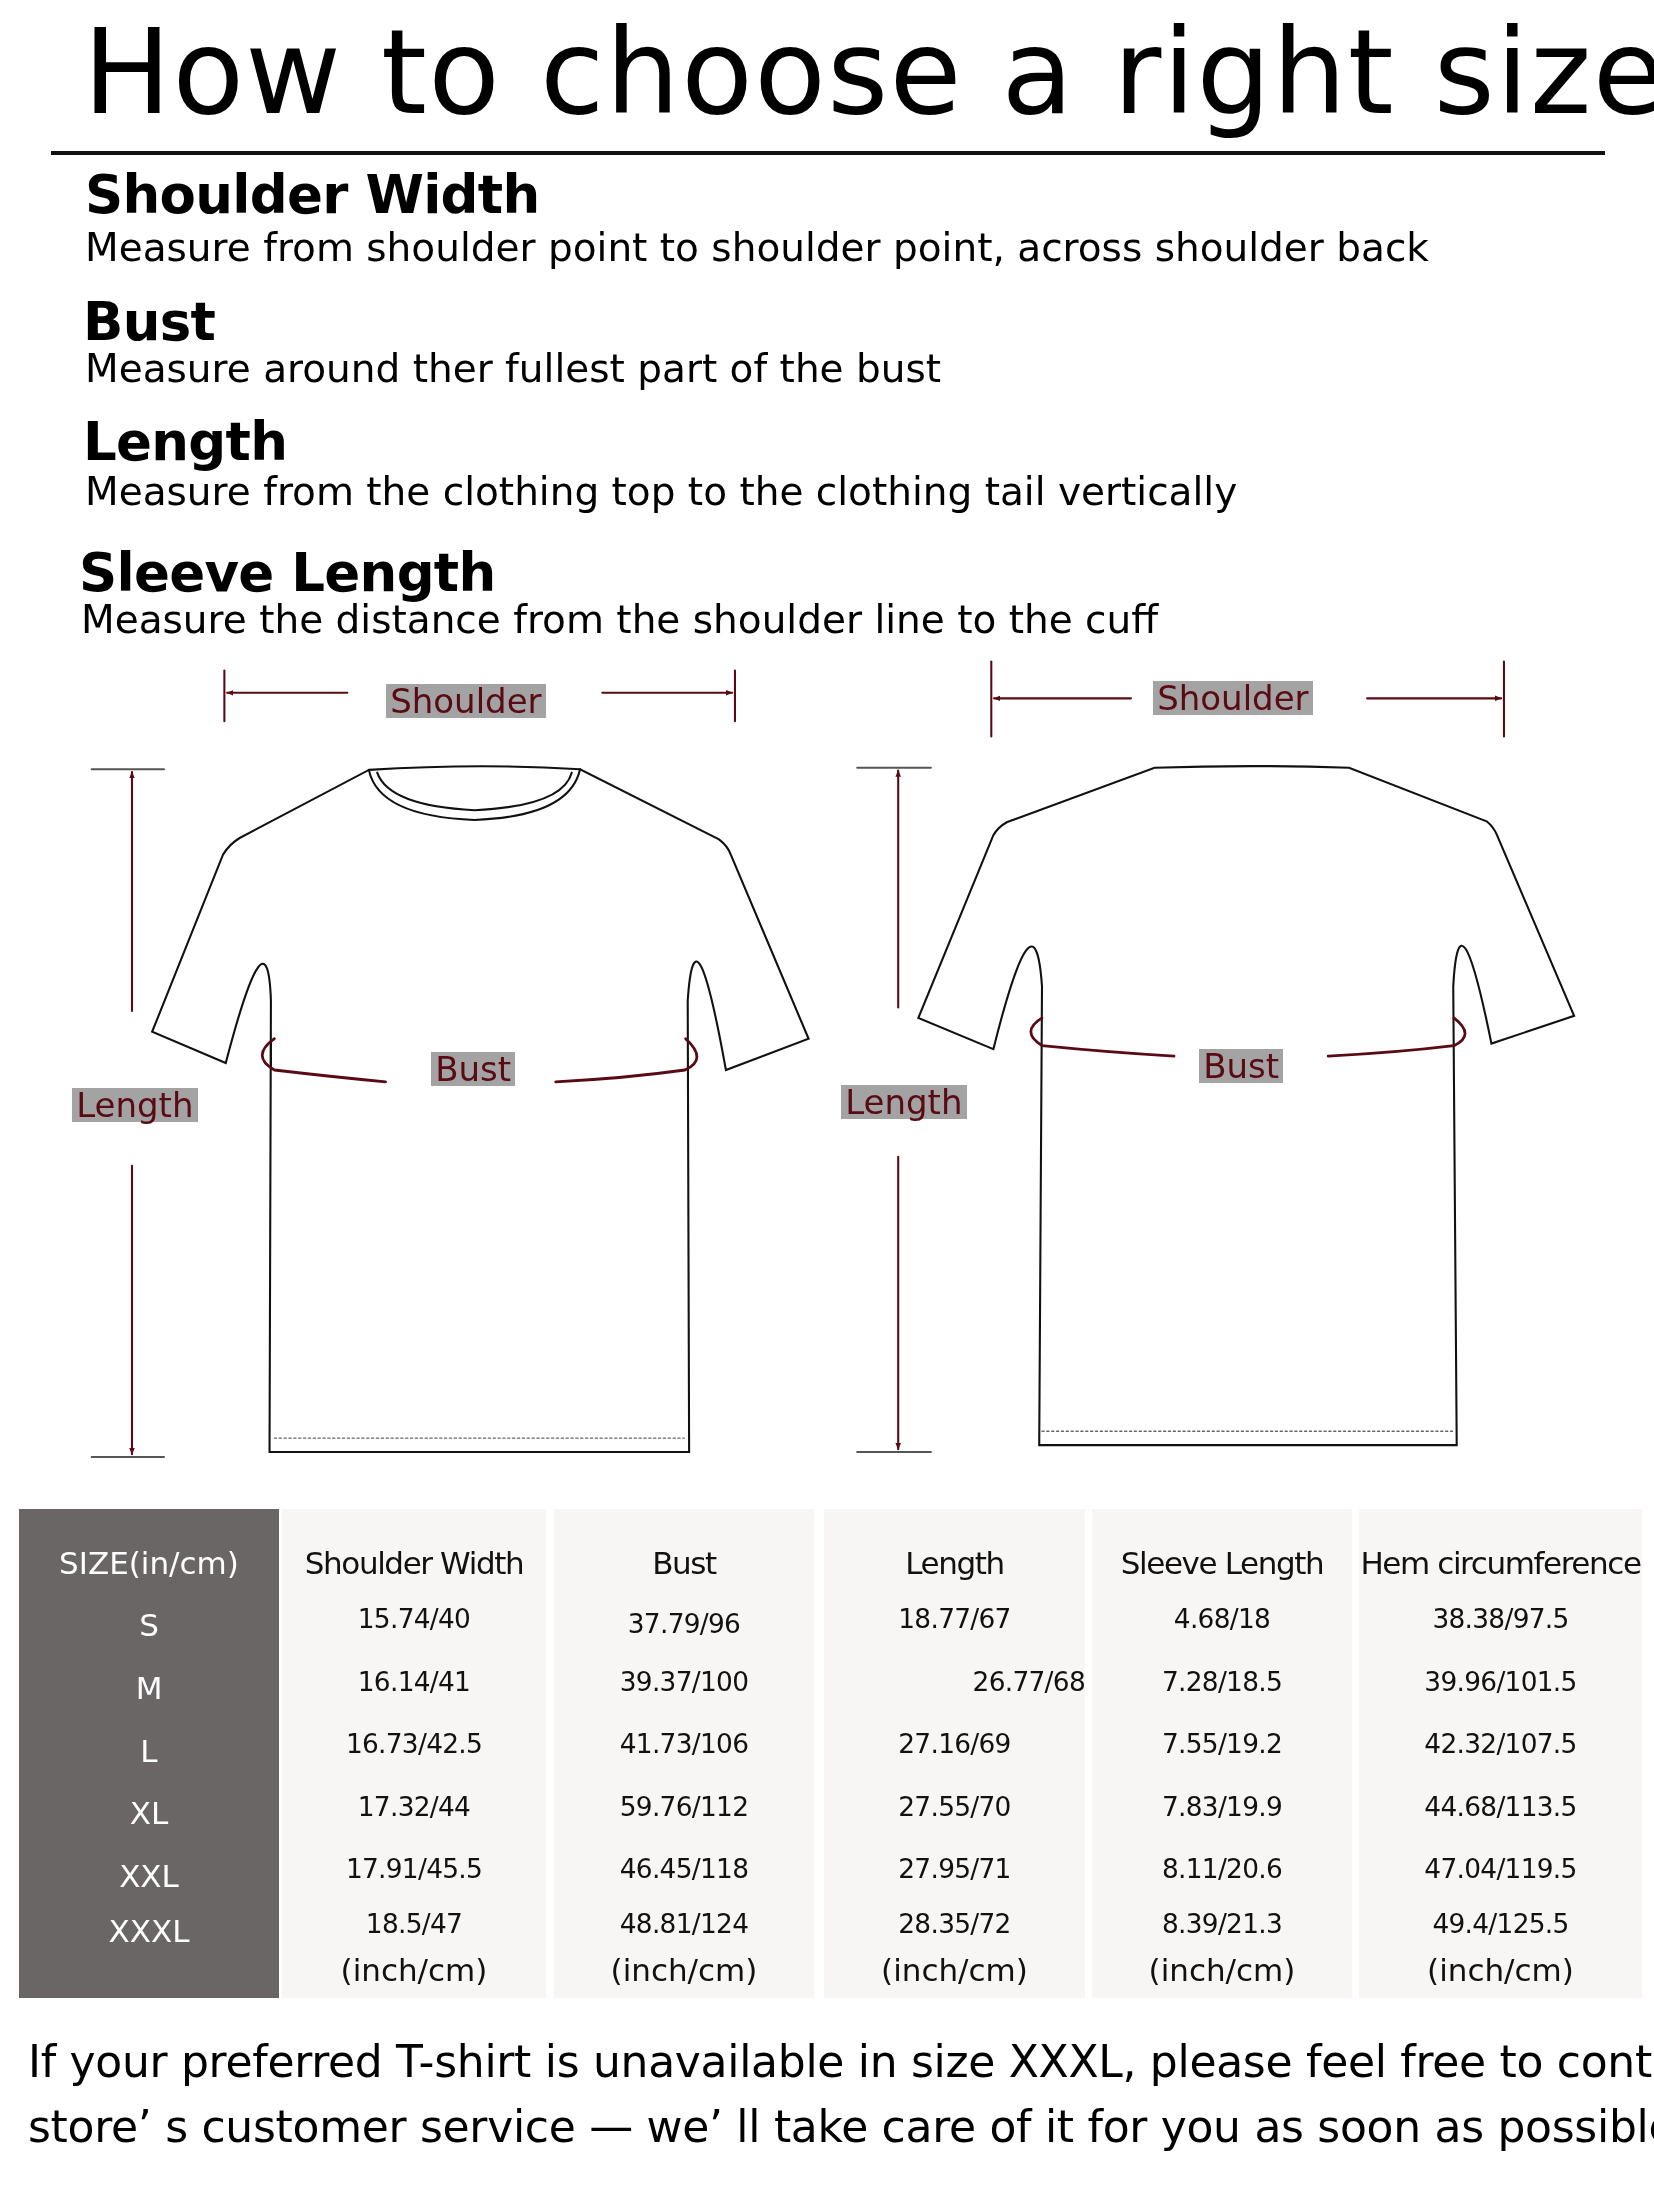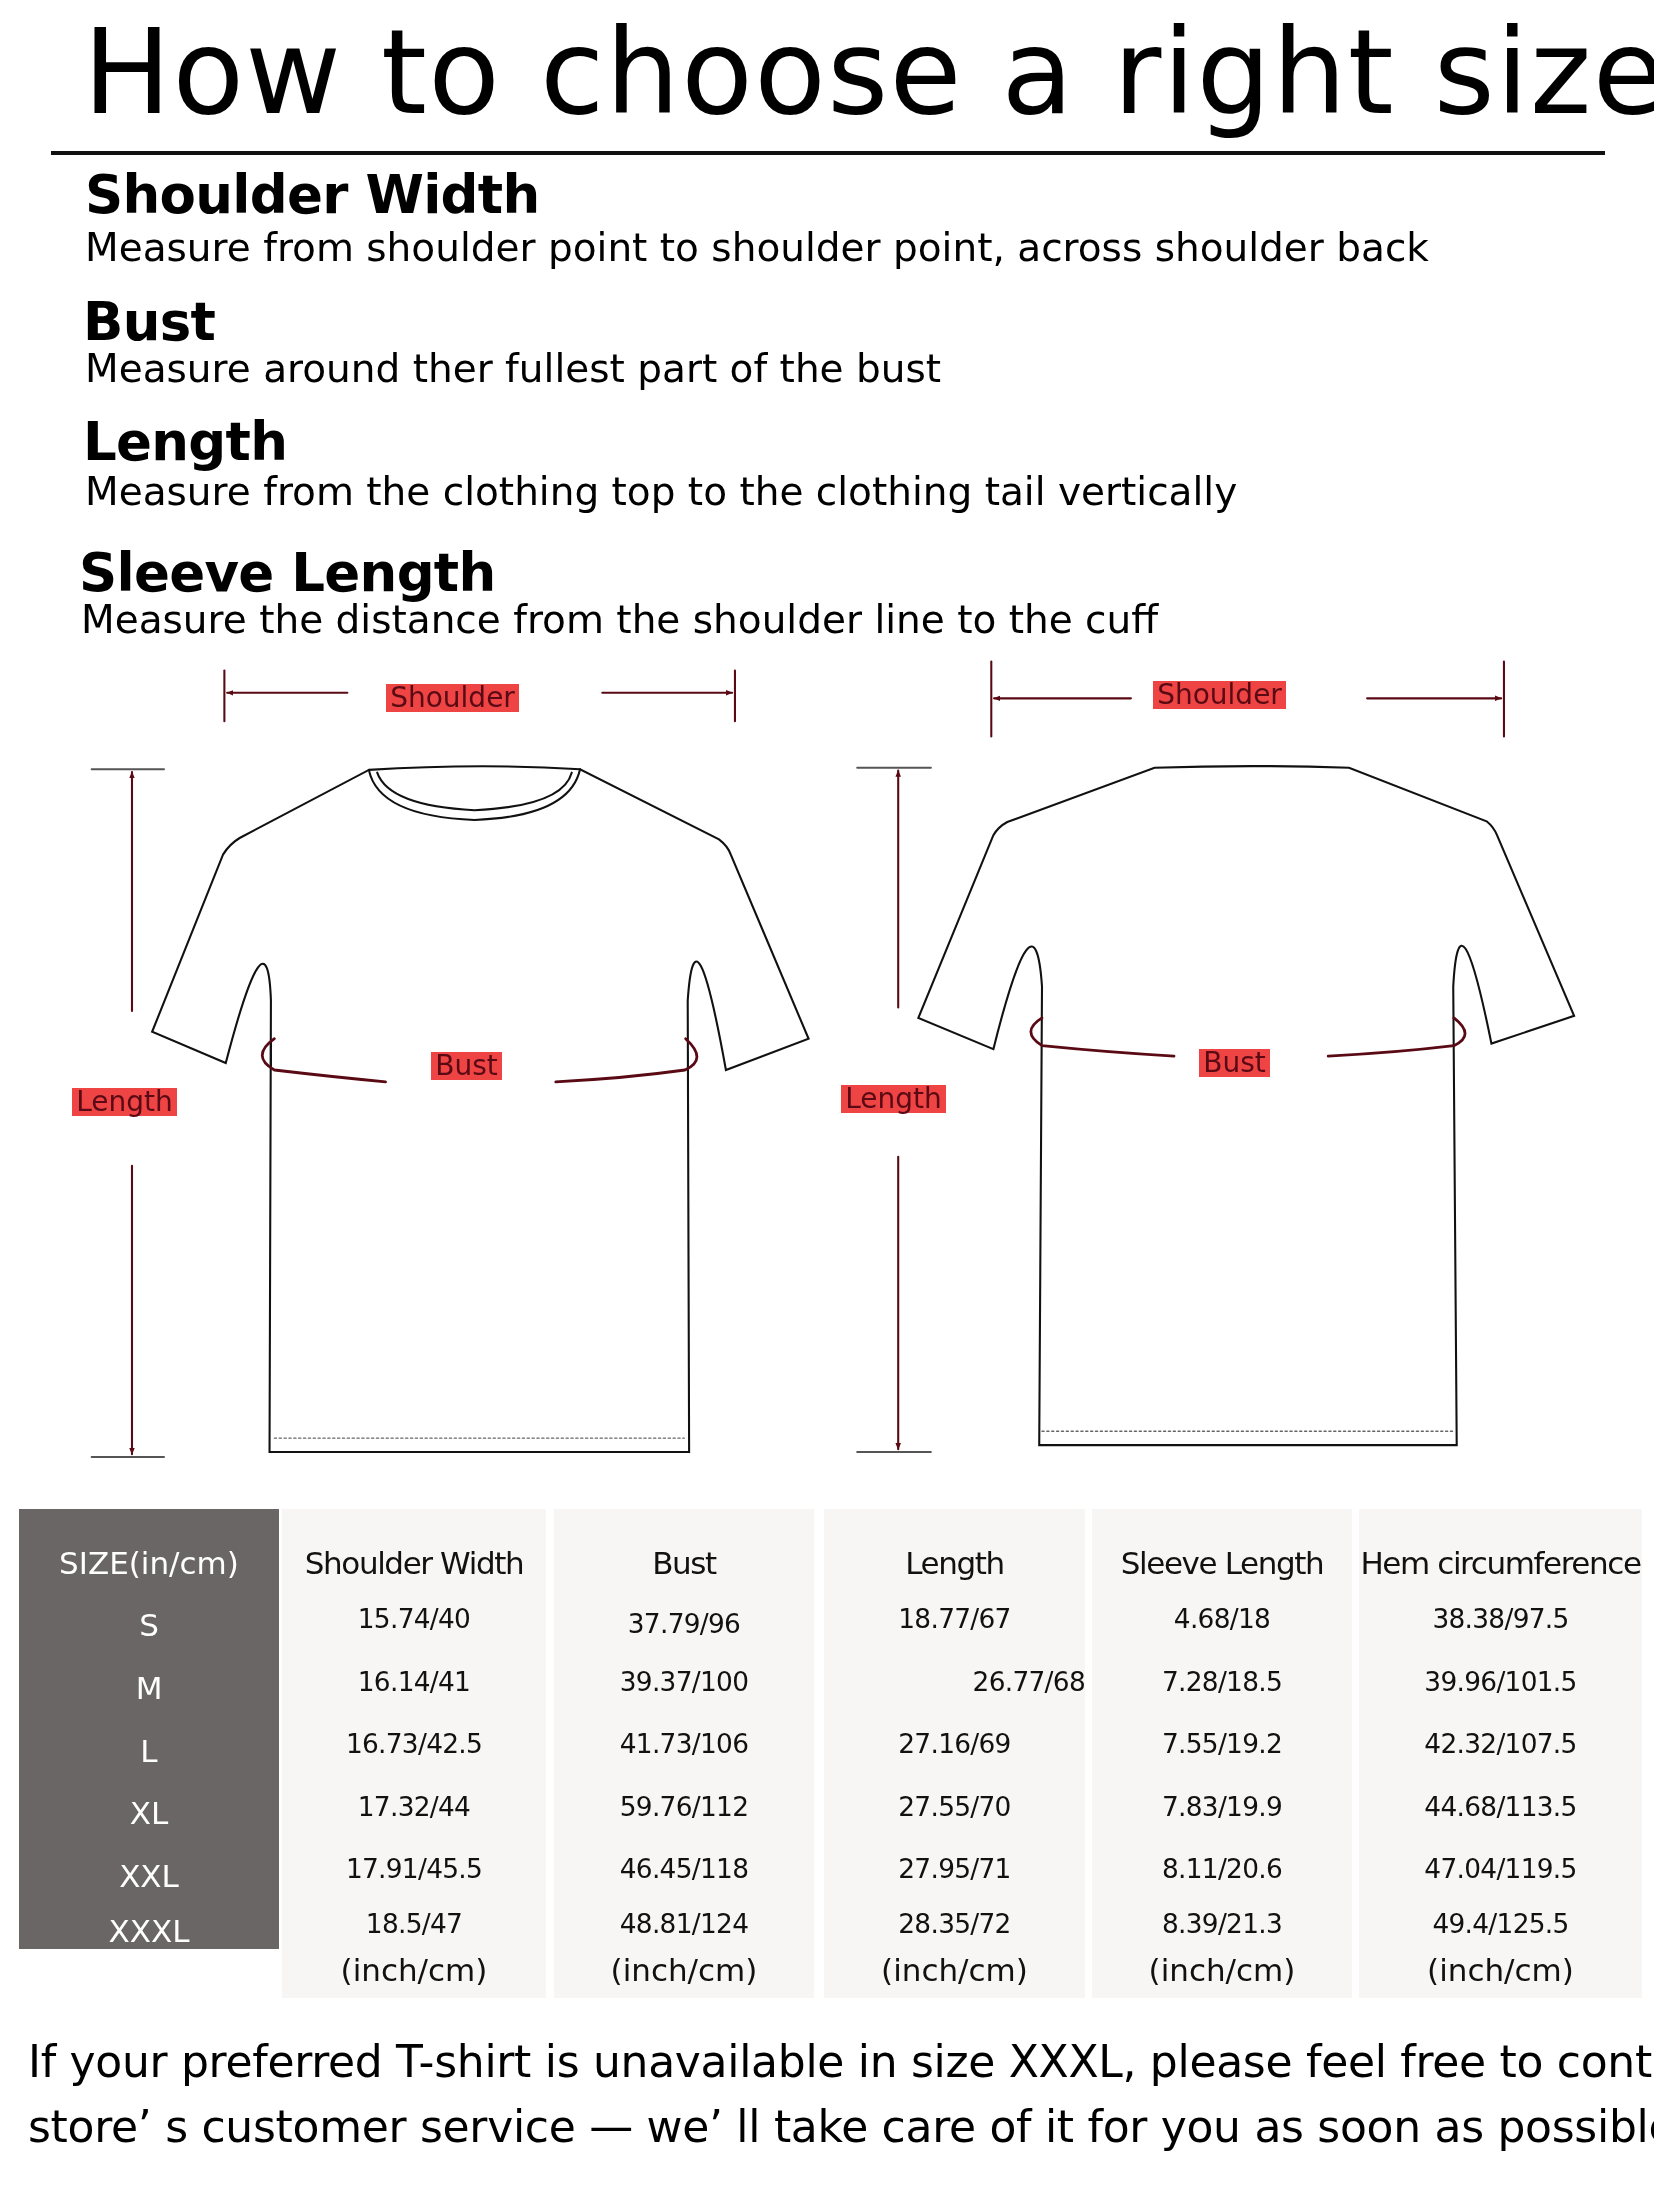--- a/index.html
+++ b/index.html
@@ -2,24 +2,24 @@
 <html style="font-size:11px"><head>
 <meta charset="utf-8">
 <style>
   html, body { margin:0; padding:0; background:#ffffff; }
   body { width:1654px; height:2205px; position:relative; overflow:hidden; font-family:"DejaVu Sans", sans-serif; color:#000; }
   .abs { position:absolute; }
   .title { left:83px; top:14px; font-size:117px; font-weight:500; letter-spacing:1.4px; line-height:1; white-space:nowrap; }
   .rule { left:51px; top:151px; width:1554px; height:3.5px; background:#111; }
   .mhead { font-size:53px; font-weight:bold; line-height:1; white-space:nowrap; letter-spacing:-0.7px; }
   .mdesc { font-size:39px; line-height:1; white-space:nowrap; letter-spacing:0px; }
-  .dlabel { color:#5a0a14; font-size:28px; line-height:1; white-space:nowrap; background:#ef4444; padding:0 4.2px; }
+  .dlabel { color:#5a0a14; font-size:34px; line-height:1; white-space:nowrap; background:#a3a3a3; padding:0 4.2px; }
   svg.diagram { position:absolute; left:0; top:653px; }
   .table { left:19px; top:1509px; width:1623px; height:489px; }
-  .sizecol { position:absolute; left:0; top:0; width:260px; height:440px; background:#6b6666; }
+  .sizecol { position:absolute; left:0; top:0; width:260px; height:489px; background:#6b6666; }
   .sizecol .cell { position:absolute; left:0; width:260px; text-align:center; color:#fff; font-size:31px; line-height:1; }
   .datacol { position:absolute; top:0; height:489px; background:#f7f6f4; }
   .datacol .cell { position:absolute; left:0; width:100%; text-align:center; color:#111; font-size:26.4px; line-height:1; white-space:nowrap; letter-spacing:-0.7px; }
   .datacol .hdr { font-size:31px; letter-spacing:-1.4px; }
   .datacol .unit { font-size:31px; letter-spacing:0; }
   .note { left:28px; font-size:44px; line-height:1; white-space:nowrap; letter-spacing:-0.3px; }
 </style>
 </head>
 <body>
 

